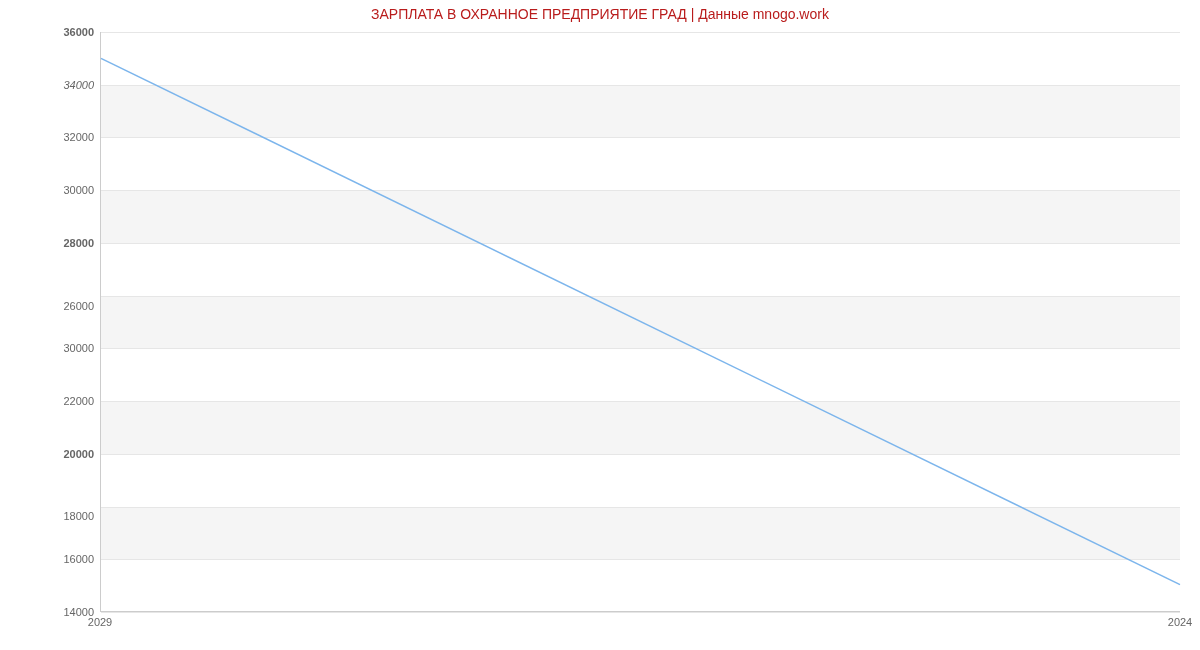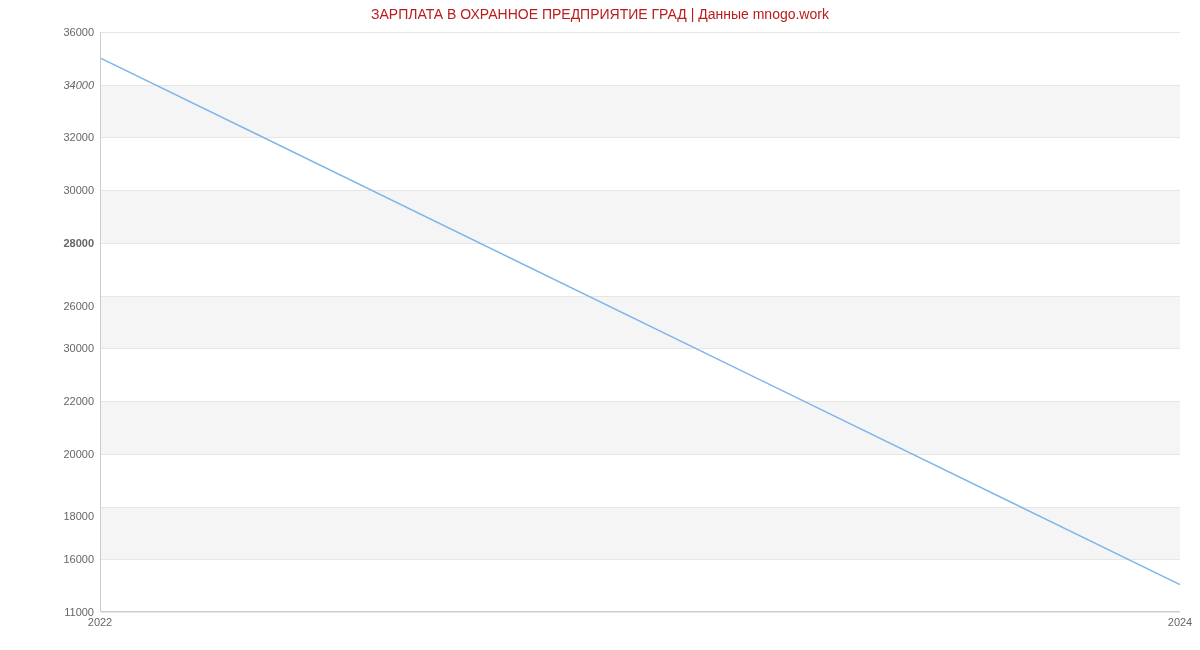--- a/index.html
+++ b/index.html
@@ -102,27 +102,27 @@
       <div class="gridline" style="top: 210.909px;"></div>
       <div class="gridline" style="top: 158.182px;"></div>
       <div class="gridline" style="top: 105.455px;"></div>
       <div class="gridline" style="top: 52.7273px;"></div>
       <div class="gridline" style="top: 0px;"></div>
       <svg class="line-layer" id="line-layer" preserveAspectRatio="none" viewBox="0 0 1080 580">
         <path d="M0 26.363636363636374 L1080 553.6363636363636" class="series-line" stroke="#7cb5ec"></path>
       </svg>
   </div>
 
-<div class="ytick" style="top: 612px;">11000</div>
+<div class="ytick" style="top: 612px;">14000</div>
     <div class="ytick" style="top: 559.273px;">16000</div>
     <div class="ytick" style="top: 516px;">18000</div>
-    <div class="ytick" style="top: 453.818px;">20000</div>
+    <div class="ytick" style="top: 453.818px; font-weight: bold;">20000</div>
     <div class="ytick" style="top: 401.091px;">22000</div>
     <div class="ytick" style="top: 348.364px;">30000</div>
     <div class="ytick" style="top: 306px;">26000</div>
     <div class="ytick" style="top: 242.909px; font-weight: bold;">28000</div>
     <div class="ytick" style="top: 190.182px;">30000</div>
     <div class="ytick" style="top: 137.455px;">32000</div>
     <div class="ytick" style="top: 84.7273px; font-style: italic;">34000</div>
-    <div class="ytick" style="top: 32px;">36000</div>
-    <div class="xtick" style="left: 100px;">2022</div>
+    <div class="ytick" style="top: 32px; font-weight: bold;">36000</div>
+    <div class="xtick" style="left: 100px;">2029</div>
     <div class="xtick" style="left: 1180px;">2024</div>
   </div>
 
 </body></html>

